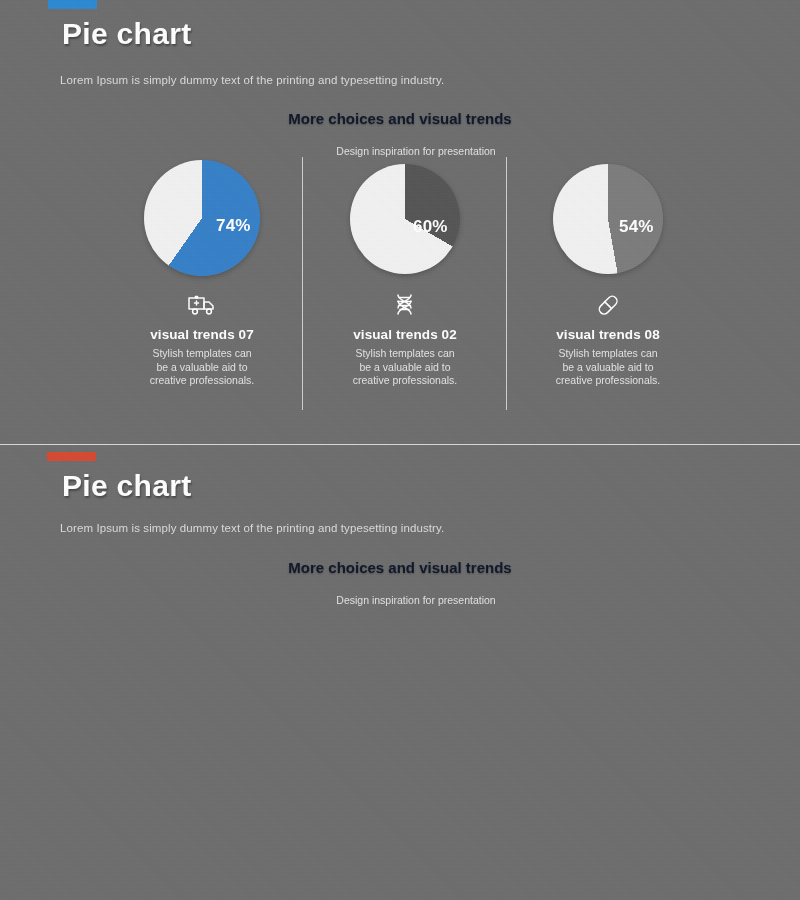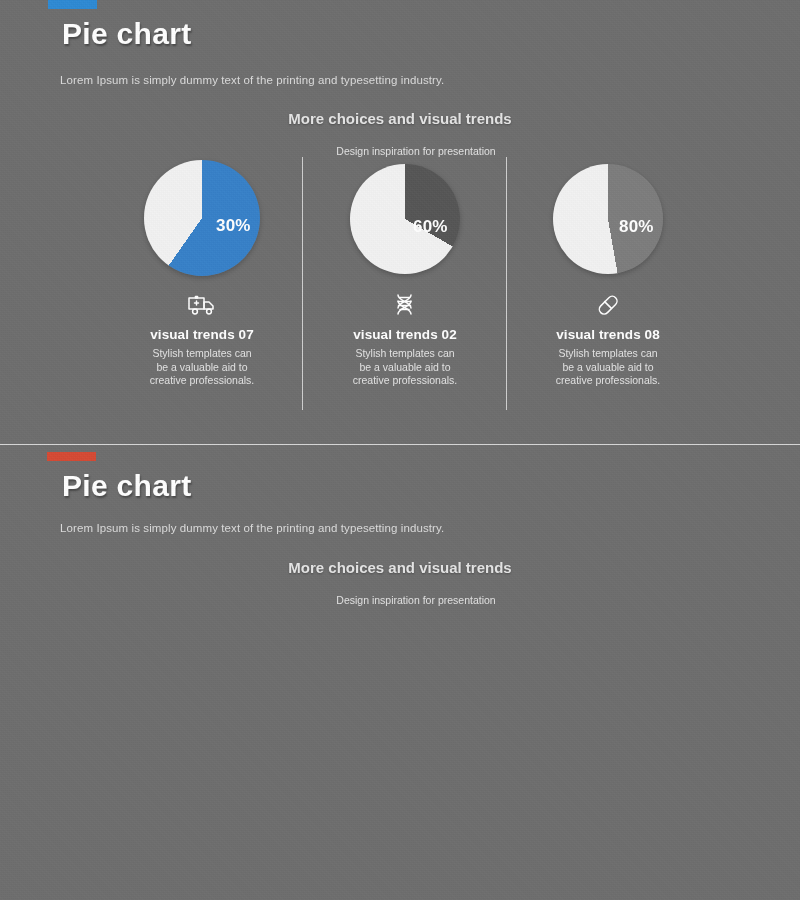--- a/index.html
+++ b/index.html
@@ -47,21 +47,21 @@
   .page-sub{
     position:absolute;left:48px;
     font-size:11.5px;color:#dcdcdc;margin:12px;letter-spacing:.1px;
   }
   .s1 .page-sub{top:62px;}
   .s2 .page-sub{top:511px;}
   .s2 .page-sub{top:66px;}
 
   .center-head{
     position:absolute;left:0;width:800px;text-align:center;
-    font-size:15px;font-weight:bold;color:#e5e5e5;margin:0;
+    font-size:15px;font-weight:bold;color:#0f172a;margin:0;
     text-shadow:0 1px 2px rgba(0,0,0,.30);
   }
   .center-sub{
     position:absolute;left:0;width:800px;text-align:center;
     font-size:10.5px;color:#e2e2e2;margin:16px;
   }
   .s1 .center-head{top:110px;}
   .s1 .center-sub{top:129px;}
   .s2 .center-head{top:115px;}
   .s2 .center-sub{top:134px;}
@@ -121,21 +121,21 @@
   <p class="center-sub">Design inspiration for presentation</p>
 
   <div class="vdiv" style="left:302px;top:157px;height:253px;"></div>
   <div class="vdiv" style="left:506px;top:157px;height:253px;"></div>
 
   <div class="cols">
 
     <div class="col c1">
       <div class="pie-wrap">
         <div class="pie big" style="background:conic-gradient(#3781c9 0deg 215deg,#f2f2f2 215deg 360deg);"></div>
-        <div class="pie-label" style="left:116px;top:56px;">30%</div>
+        <div class="pie-label" style="left:116px;top:56px;">74%</div>
       </div>
       <div class="icon">
         <svg width="30" height="24" viewBox="0 0 30 24" fill="none" stroke="#ffffff" stroke-width="1.5" stroke-linecap="round" stroke-linejoin="round">
           <path d="M2 5h15v11H2z"></path>
           <path d="M17 9h5l4 4v3h-9z"></path>
           <circle cx="8" cy="18.5" r="2.4" fill="none"></circle>
           <circle cx="22" cy="18.5" r="2.4" fill="none"></circle>
           <path d="M9.5 8v4M7.5 10h4"></path>
           <path d="M8.5 3.5h2v1.4h-2z"></path>
         </svg>
@@ -166,21 +166,21 @@
       <p class="col-body">
         <span>Stylish templates can</span>
         <span>be a valuable aid to</span>
         <span>creative professionals.</span>
       </p>
     </div>
 
     <div class="col c3">
       <div class="pie-wrap">
         <div class="pie" style="background:conic-gradient(#7d7d7d 0deg 170deg,#f2f2f2 170deg 360deg);top:4px;"></div>
-        <div class="pie-label" style="left:113px;top:57px;">80%</div>
+        <div class="pie-label" style="left:113px;top:57px;">54%</div>
       </div>
       <div class="icon">
         <svg width="26" height="26" viewBox="0 0 26 26" fill="none" stroke="#ffffff" stroke-width="1.5" stroke-linecap="round">
           <rect x="2.5" y="8.5" width="21" height="9.5" rx="4.75" transform="rotate(-45 13 13)"></rect>
           <path d="M9.6 9.6l6.8 6.8"></path>
         </svg>
       </div>
       <p class="col-title">visual trends 08</p>
       <p class="col-body">
         <span>Stylish templates can</span>

